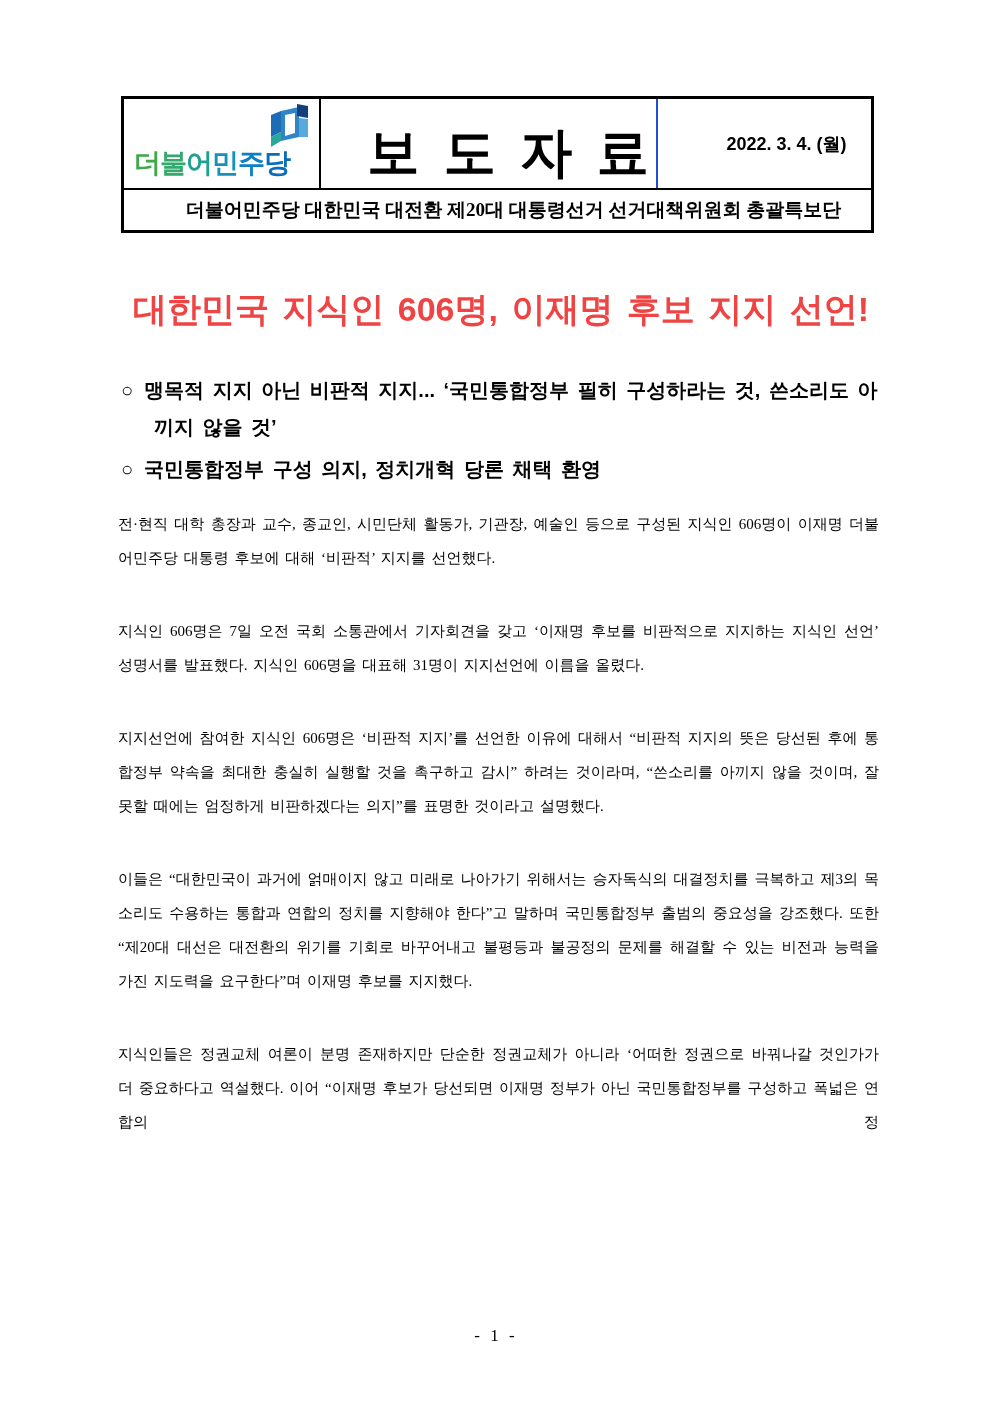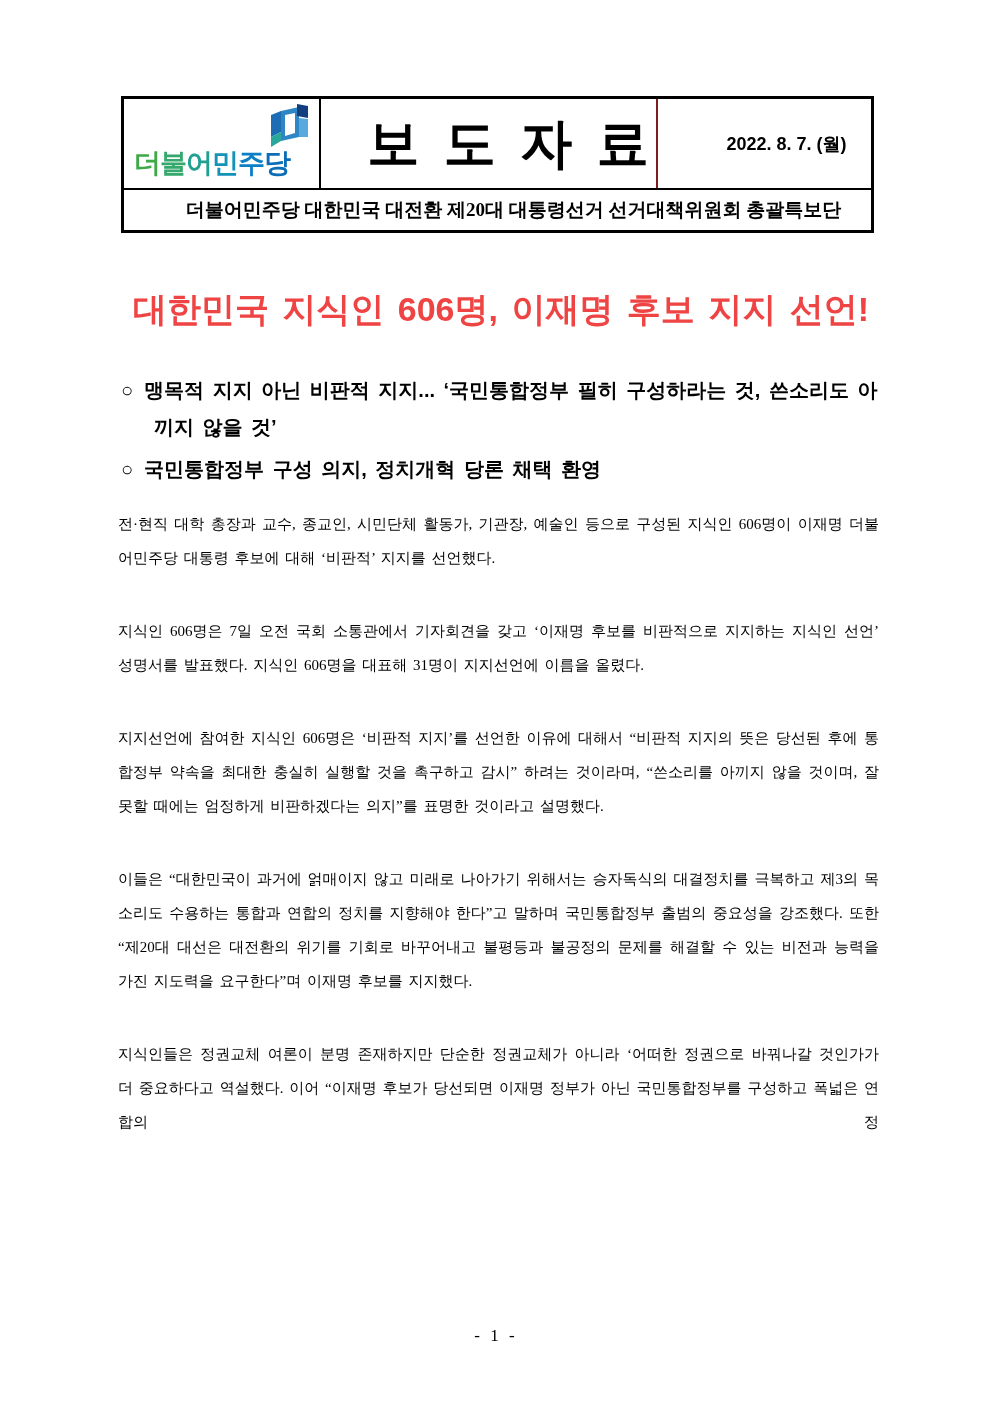--- a/index.html
+++ b/index.html
@@ -21,22 +21,22 @@
   }
   .header-row1 { display:flex; height:91px; border-bottom:2px solid #000;gap:44px; }
   .logo-cell { width:197px; position:relative; border-right:2px solid #000; }
   .logo-text {
     position:absolute; left:10px; bottom:7px;
     font-family:"Liberation Sans","DejaVu Sans",sans-serif;
     font-weight:900; font-size:27px; letter-spacing:-1px; white-space:nowrap;
   }
   .flag-icon { position:absolute; right:9px; top:5px; }
   .doctype-cell {
-    flex:1; display:flex; align-items:center; justify-content:center;
-    border-right:2px solid #7f1d1d;
+    flex:1; display:flex; align-items:flex-end; justify-content:center;
+    border-right:2px solid #1d4ed8;
   }
   .doctype-text {
     font-family:"Liberation Sans","DejaVu Sans",sans-serif;
     font-weight:900; font-size:52px; letter-spacing:5px; white-space:nowrap;
     transform:scaleY(1.04);
   }
   .date-cell {
     width:169px; display:flex; align-items:center; justify-content:center;
   }
   .date-text {
@@ -105,21 +105,21 @@
           <polygon points="29,0 40,2 40,14 29,12" fill="#123f7e"></polygon>
 
           <polygon points="31,14 40,15 40,33 31,33" fill="#58a9dd"></polygon>
         </svg>
         <span class="logo-text"><span style="color: rgb(63, 169, 72);">더</span><span style="color: rgb(53, 168, 109);">불</span><span style="color: rgb(31, 160, 146);">어</span><span style="color: rgb(21, 146, 184);">민</span><span style="color: rgb(13, 128, 197);">주</span><span style="color: rgb(11, 108, 183);">당</span></span>
       </div>
       <div class="doctype-cell">
         <span class="doctype-text">보 도 자 료</span>
       </div>
       <div class="date-cell">
-        <span class="date-text">2022. 8. 7. (월)</span>
+        <span class="date-text">2022. 3. 4. (월)</span>
       </div>
     </div>
     <div class="header-row2">
       <span class="org-line">더불어민주당 대한민국 대전환 제20대 대통령선거 선거대책위원회 총괄특보단</span>
     </div>
   </div>
 
   <h1 class="headline" style="color: #ef4444; text-align: center;">대한민국 지식인 606명, 이재명 후보 지지 선언!</h1>
 
   <div class="bullets">

